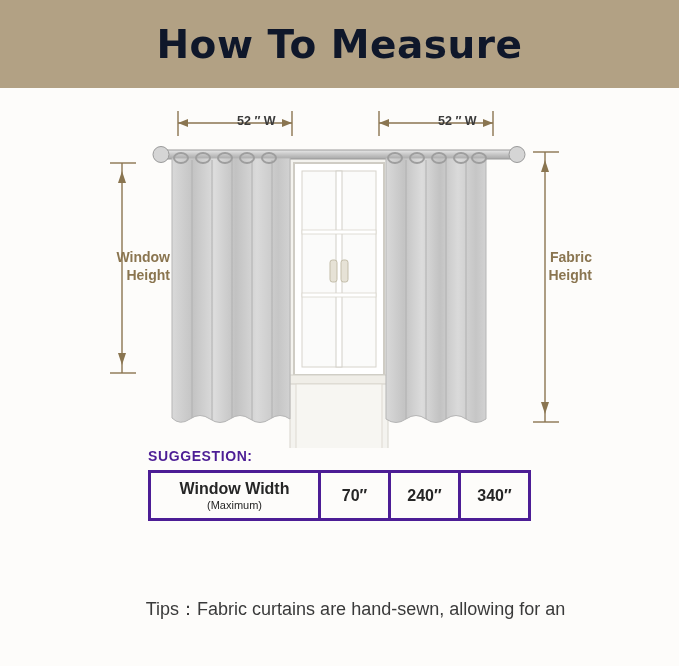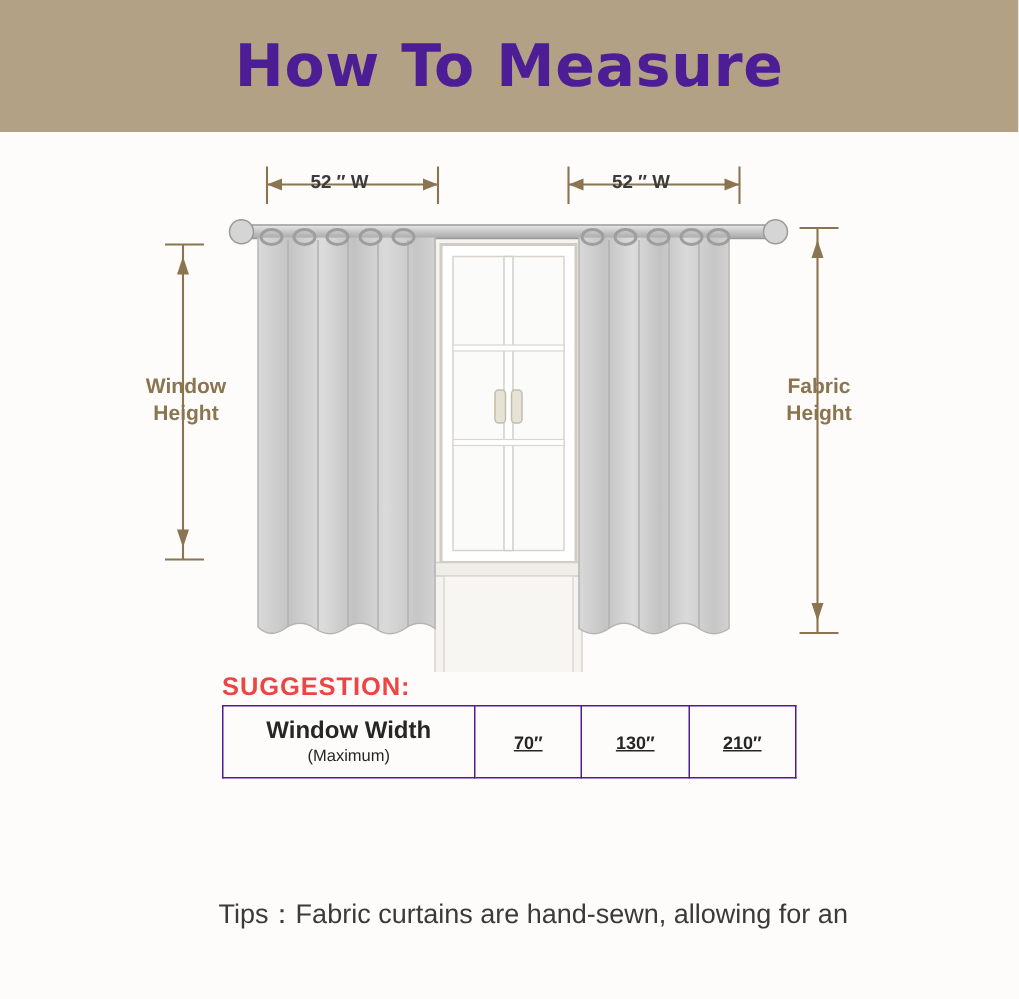--- a/index.html
+++ b/index.html
@@ -21,21 +21,21 @@
     left: 0;
     top: 0;
     width: 679px;
     height: 88px;
     background: #b2a184;
     display: flex;
     align-items: center;
     justify-content: center;
   }
   .header-title {
-    color: #4c1d95;
+    color: #0f172a;
     font-size: 39px;
     font-weight: bold;
     letter-spacing: 0.5px;
     font-family: "DejaVu Sans", sans-serif;
   }
 
   
   .stage {
     position: absolute;
     left: 0;
@@ -43,55 +43,56 @@
     width: 679px;
     height: 360px;
   }
   .dimlabel {
     position: absolute;
     font-size: 12.5px;
     font-weight: bold;
     color: #3b3b3b;
     font-family: "Liberation Sans", sans-serif;
     white-space: nowrap;
+    margin-left: 30px;
   }
 
   .vlabel {
     position: absolute;
     font-size: 14px;
     font-weight: bold;
     color: #8a7550;
     line-height: 18px;
-    text-align: center;
+    text-align: right;
     font-family: "Liberation Sans", sans-serif;
   }
 
   
   .suggestion-label {
     position: absolute;
     left: 148px;
     top: 448px;
-    font-size: 17px;
-    font-weight: bold;
-    color: #ef4444;
+    font-size: 14px;
+    font-weight: bold;
+    color: #4c1d95;
     letter-spacing: 0.6px;
   }
   .table-wrap {
     position: absolute;
     left: 148px;
     top: 470px;
     width: 383px;
   }
   table.meas {
     border-collapse: collapse;
     width: 383px;
     table-layout: fixed;
   }
   table.meas td {
-    border: 1px solid #4c1d95;
+    border: 3px solid #4c1d95;
     text-align: center;
     vertical-align: middle;
     color: #262626;
   }
   table.meas tr { height: 48px; }
   td.rowhead {
     width: 163px;
     padding: 4px 2px;
   }
   td.rowhead .main {
@@ -100,23 +101,22 @@
     font-weight: bold;
     line-height: 19px;
   }
   td.rowhead .sub {
     display: block;
     font-size: 11px;
     font-weight: normal;
     line-height: 14px;
   }
   td.val {
-    font-size: 12px;
-    font-weight: bold;
-    text-decoration: underline;
+    font-size: 16px;
+    font-weight: bold;
   }
 
   
   .tips {
     position: absolute;
     left: 16px;
     top: 596px;
     width: 679px;
     text-align: center;
     font-size: 18px;
@@ -249,22 +249,22 @@
 
 <div class="table-wrap">
   <table class="meas">
     <tbody>
       <tr>
         <td class="rowhead">
           <span class="main">Window Width</span>
           <span class="sub">(Maximum)</span>
         </td>
         <td class="val">70″</td>
-        <td class="val">130″</td>
-        <td class="val">210″</td>
+        <td class="val">240″</td>
+        <td class="val">340″</td>
       </tr>
     </tbody>
   </table>
 </div>
 
 <div class="tips">
   <span class="tips-label">Tips：</span><span>Fabric curtains are hand-sewn, allowing for an</span><br>
 </div>
 
 </body></html>

